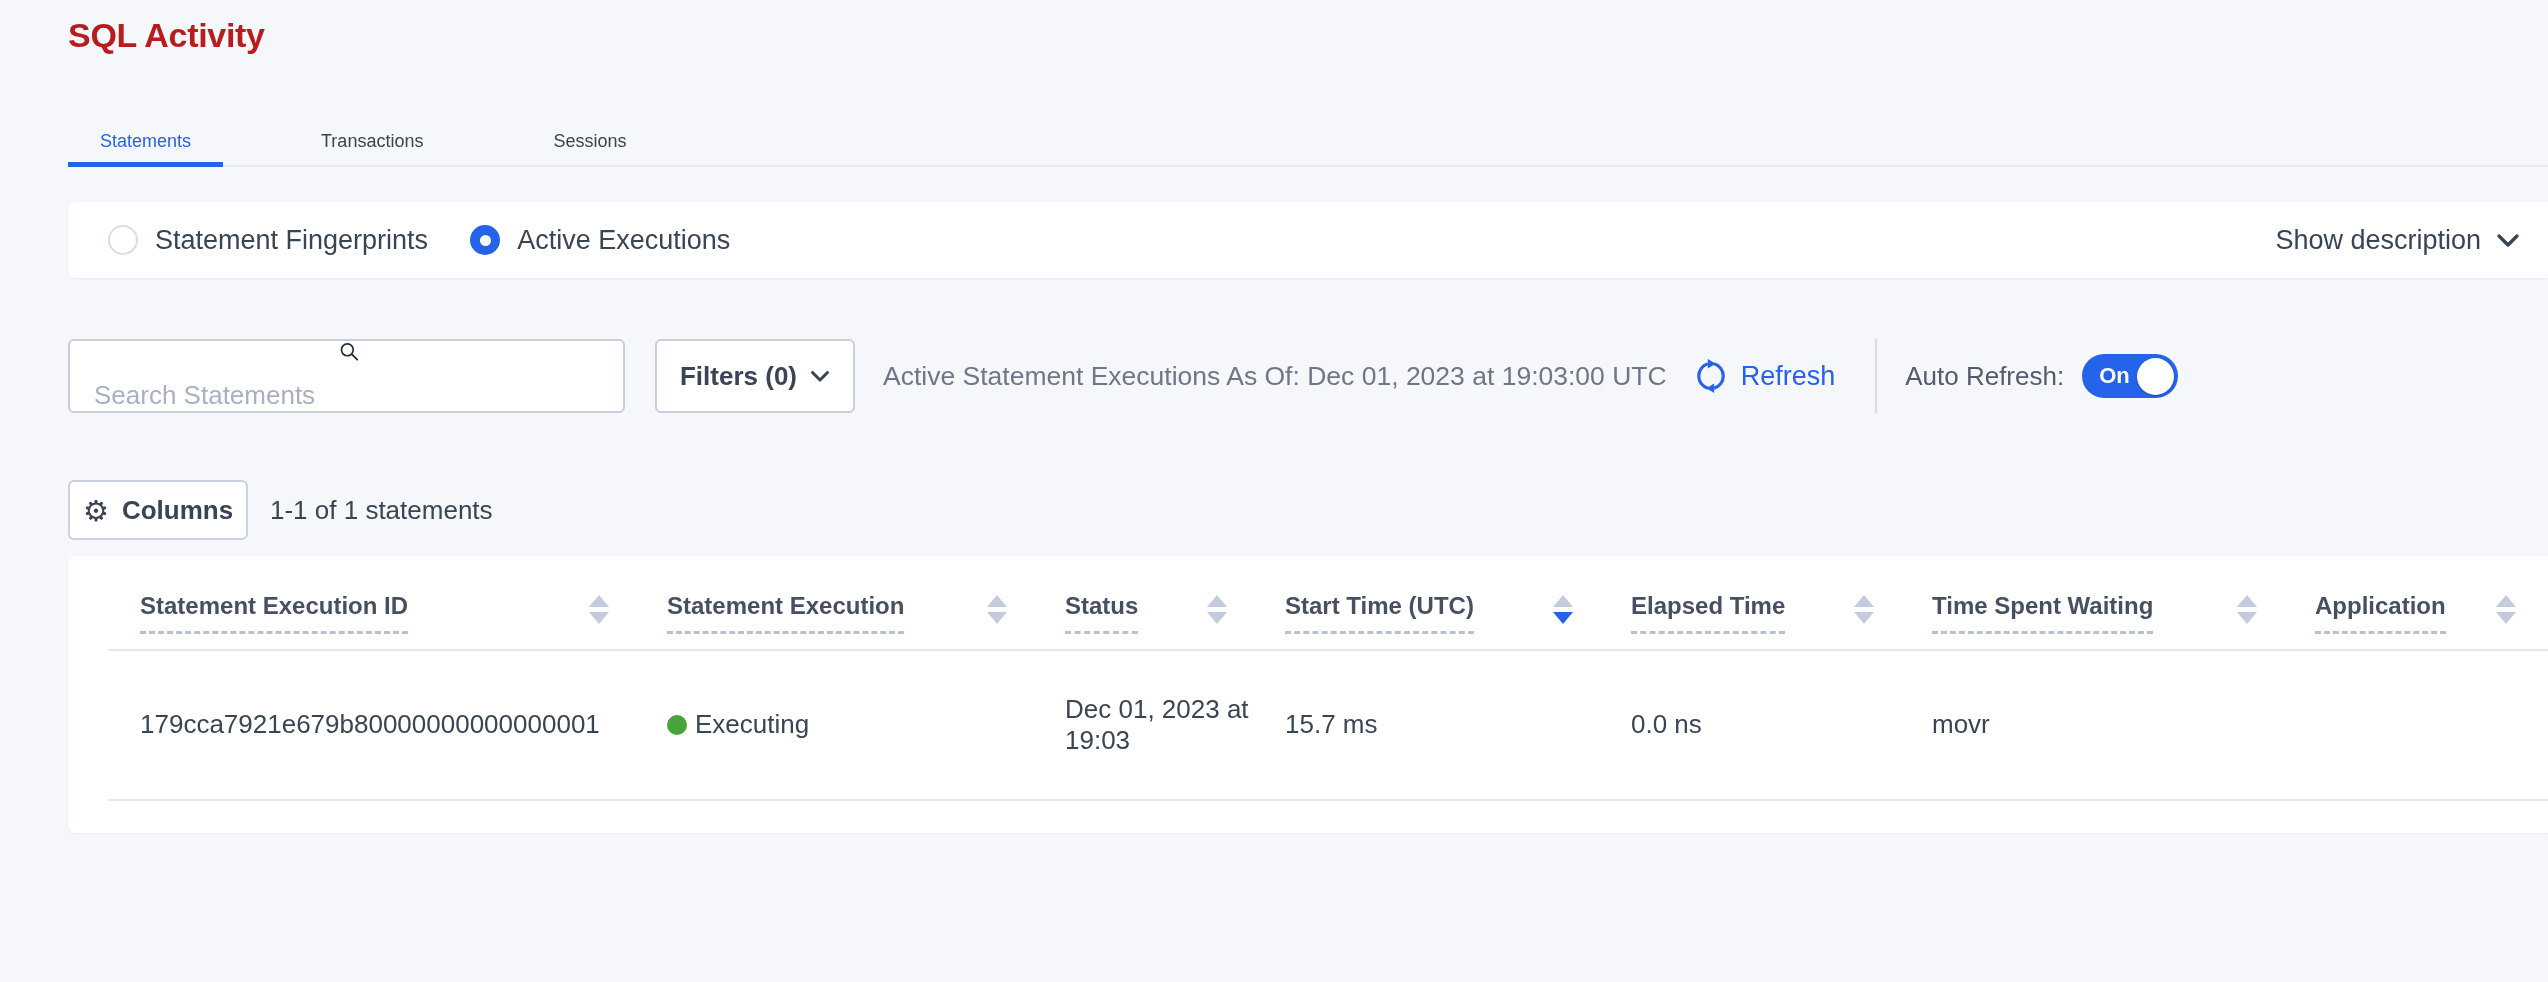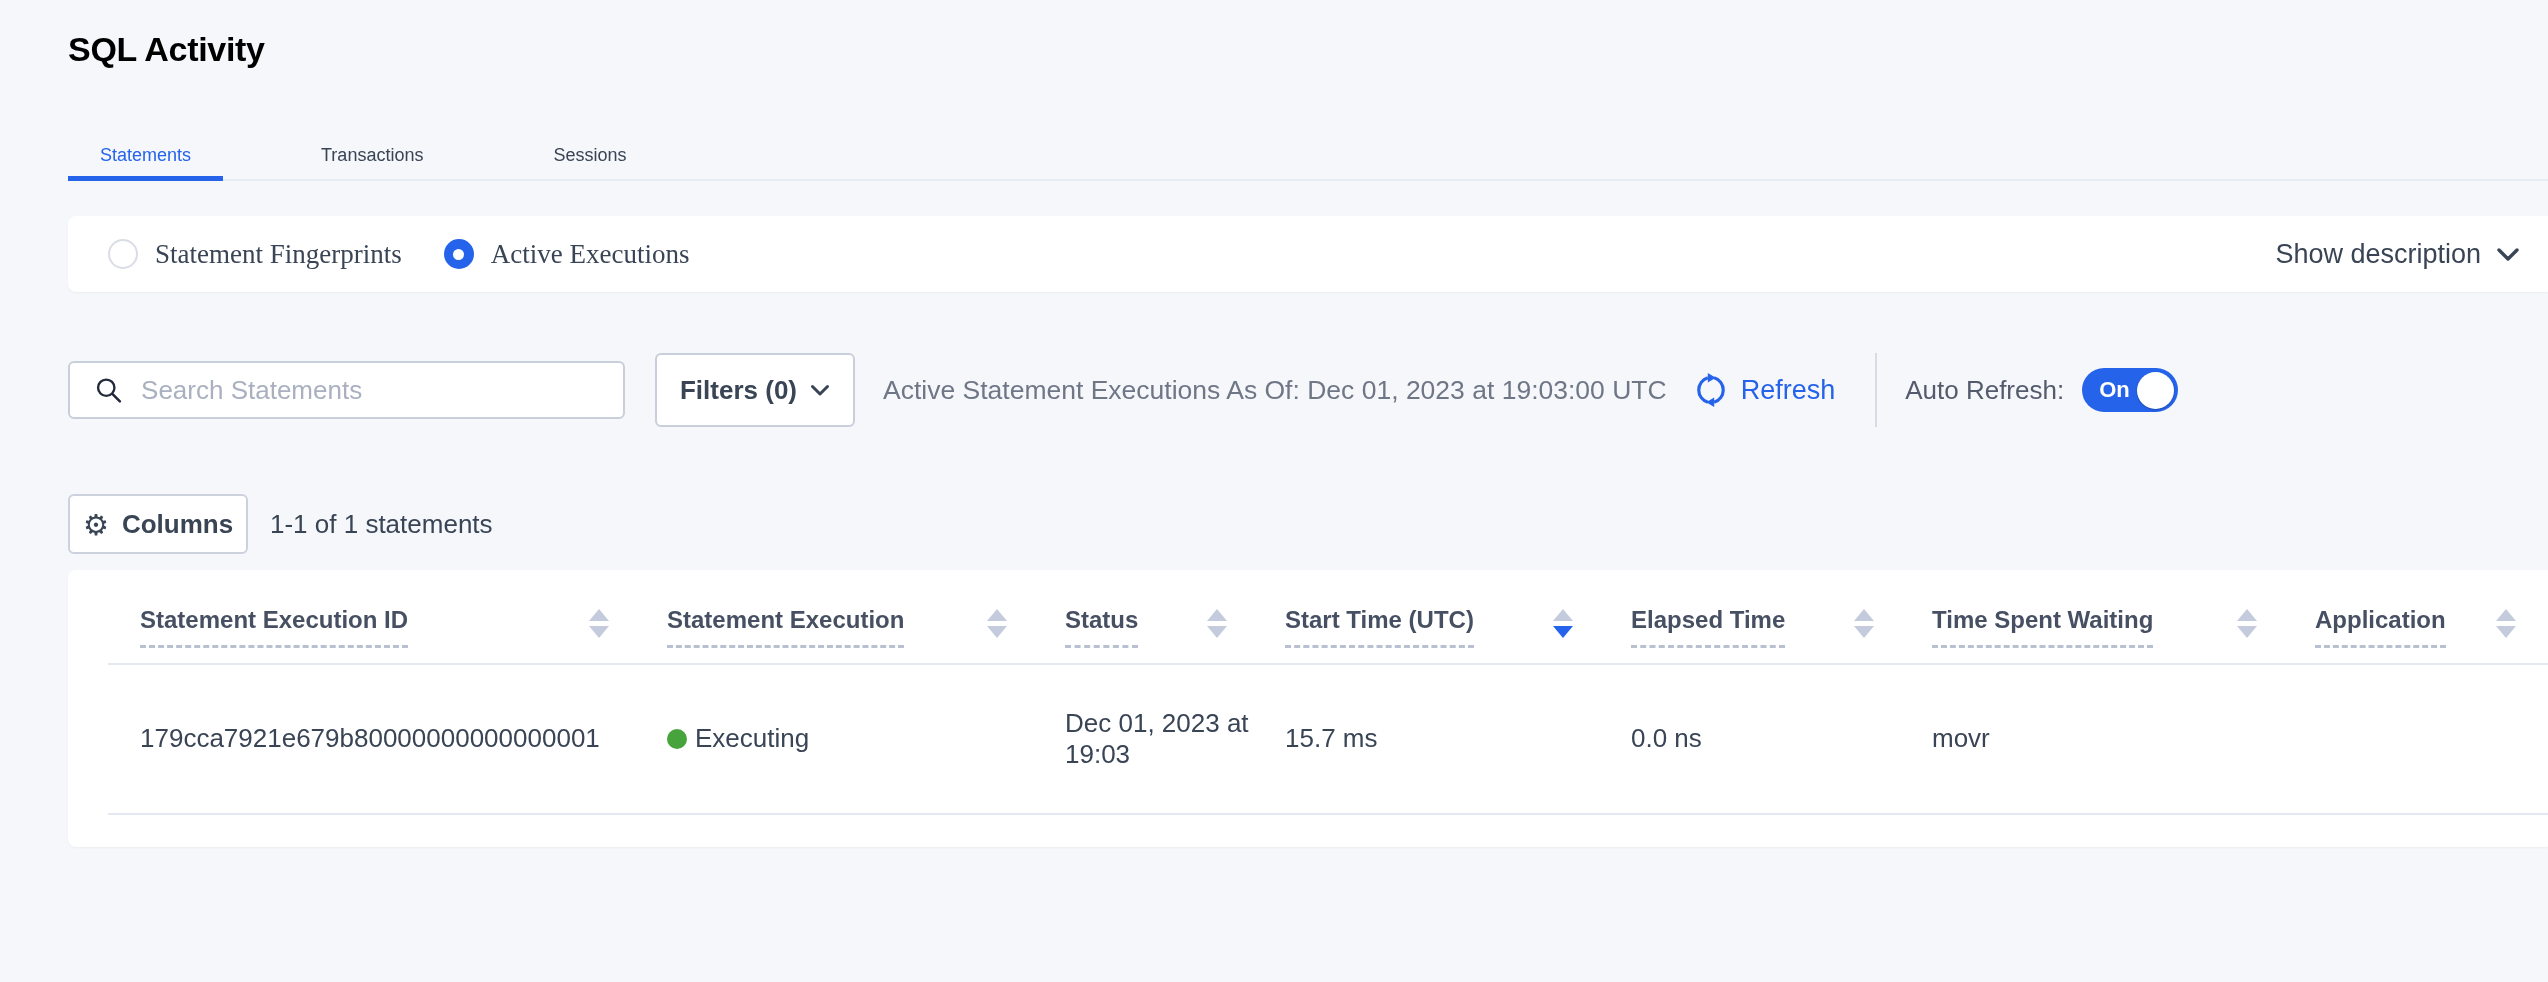--- a/index.html
+++ b/index.html
@@ -5,44 +5,44 @@
   * { margin:0; padding:0; box-sizing:border-box; }
   html,body { width:2548px; height:982px; overflow:hidden; }
   body {
     background:#f5f7fa;
     font-family:"Liberation Sans","DejaVu Sans",sans-serif;
     color:#394455;
   }
   .container { padding-left:68px; width:2548px; }
 
   
-  .page-title { padding-top:30px; font-size:34px; font-weight:700; color:#000000; letter-spacing:-0.3px; }
+  .page-title { padding-top:16px; font-size:34px; font-weight:700; color:#b91c1c; letter-spacing:-0.3px; }
 
   
   .tabs { margin-top:76px; display:flex; border-bottom:2px solid #e7ecf3; }
   .tab { font-size:18px; color:#394455; padding:0 32px 10px; margin-right:66px;
          border-bottom:5px solid transparent; margin-bottom:-2px; cursor:pointer; }
   .tab.active { color:#2563eb; border-bottom-color:#2563eb; font-weight:500; }
 
   
   .view-card { margin-top:35px; background:#fff; height:76px; border-radius:8px 0 0 8px;
                display:flex; align-items:center; justify-content:space-between;
                padding:0 28px 0 40px; box-shadow:0 1px 2px rgba(57,68,85,0.05); }
-  .radio-group { display:flex; align-items:center; gap:42px;font-family:Liberation Serif, serif; }
+  .radio-group { display:flex; align-items:center; gap:42px; }
   .radio { display:flex; align-items:center; gap:17px; font-size:27px; color:#394455; cursor:pointer; }
   .radio-dot { width:30px; height:30px; border-radius:50%; border:2px solid #dadde5; background:#fff; position:relative; flex:0 0 auto; }
   .radio-dot.selected { border:none; background:#2563eb; }
   .radio-dot.selected::after { content:""; position:absolute; left:50%; top:50%; width:11px; height:11px;
                                margin:-5.5px 0 0 -5.5px; border-radius:50%; background:#fff; }
   .show-desc { display:flex; align-items:center; gap:15px; font-size:27px; color:#394455; cursor:pointer; }
 
   
   .controls { margin-top:60px; display:flex; align-items:center; height:76px; }
-  .search-box { width:557px; height:58px; border:2px solid #c9cedb; border-radius:6px; background:#fff;
-                display:flex; align-items:center; padding:0 20px 0 24px; gap:18px; }
+  .search-box { width:557px; height:74px; border:2px solid #c9cedb; border-radius:6px; background:#fff;
+                display:flex; align-items:center; padding:0 20px 0 24px; gap:18px;flex-direction:column; }
   .search-box input { border:none; outline:none; font-size:26px; color:#394455; width:100%; background:transparent;
                       font-family:inherit; }
   .search-box input::placeholder { color:#a9b0bf; }
   .filters-btn { margin-left:30px; width:200px; height:74px; border:2px solid #c9cedb; border-radius:6px;
                  background:#fff; display:flex; align-items:center; justify-content:center; gap:13px;
                  font-size:26px; font-weight:700; color:#394455; cursor:pointer; }
   .asof { margin-left:28px; font-size:26.5px; color:#6f7787; }
   .refresh { margin-left:26px; display:flex; align-items:center; gap:12px; color:#2563eb;
              font-size:27px; font-weight:500; cursor:pointer; }
   .vdivider { width:2px; height:74px; background:#d8dce5; margin-left:40px; }

